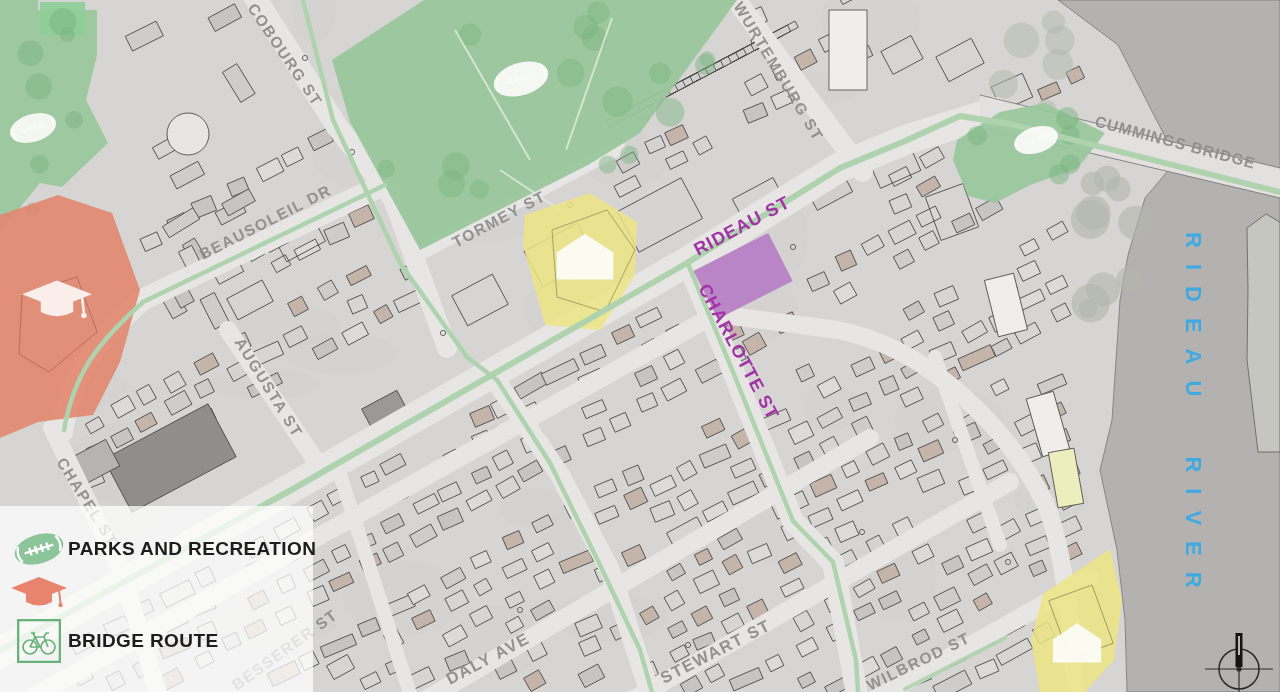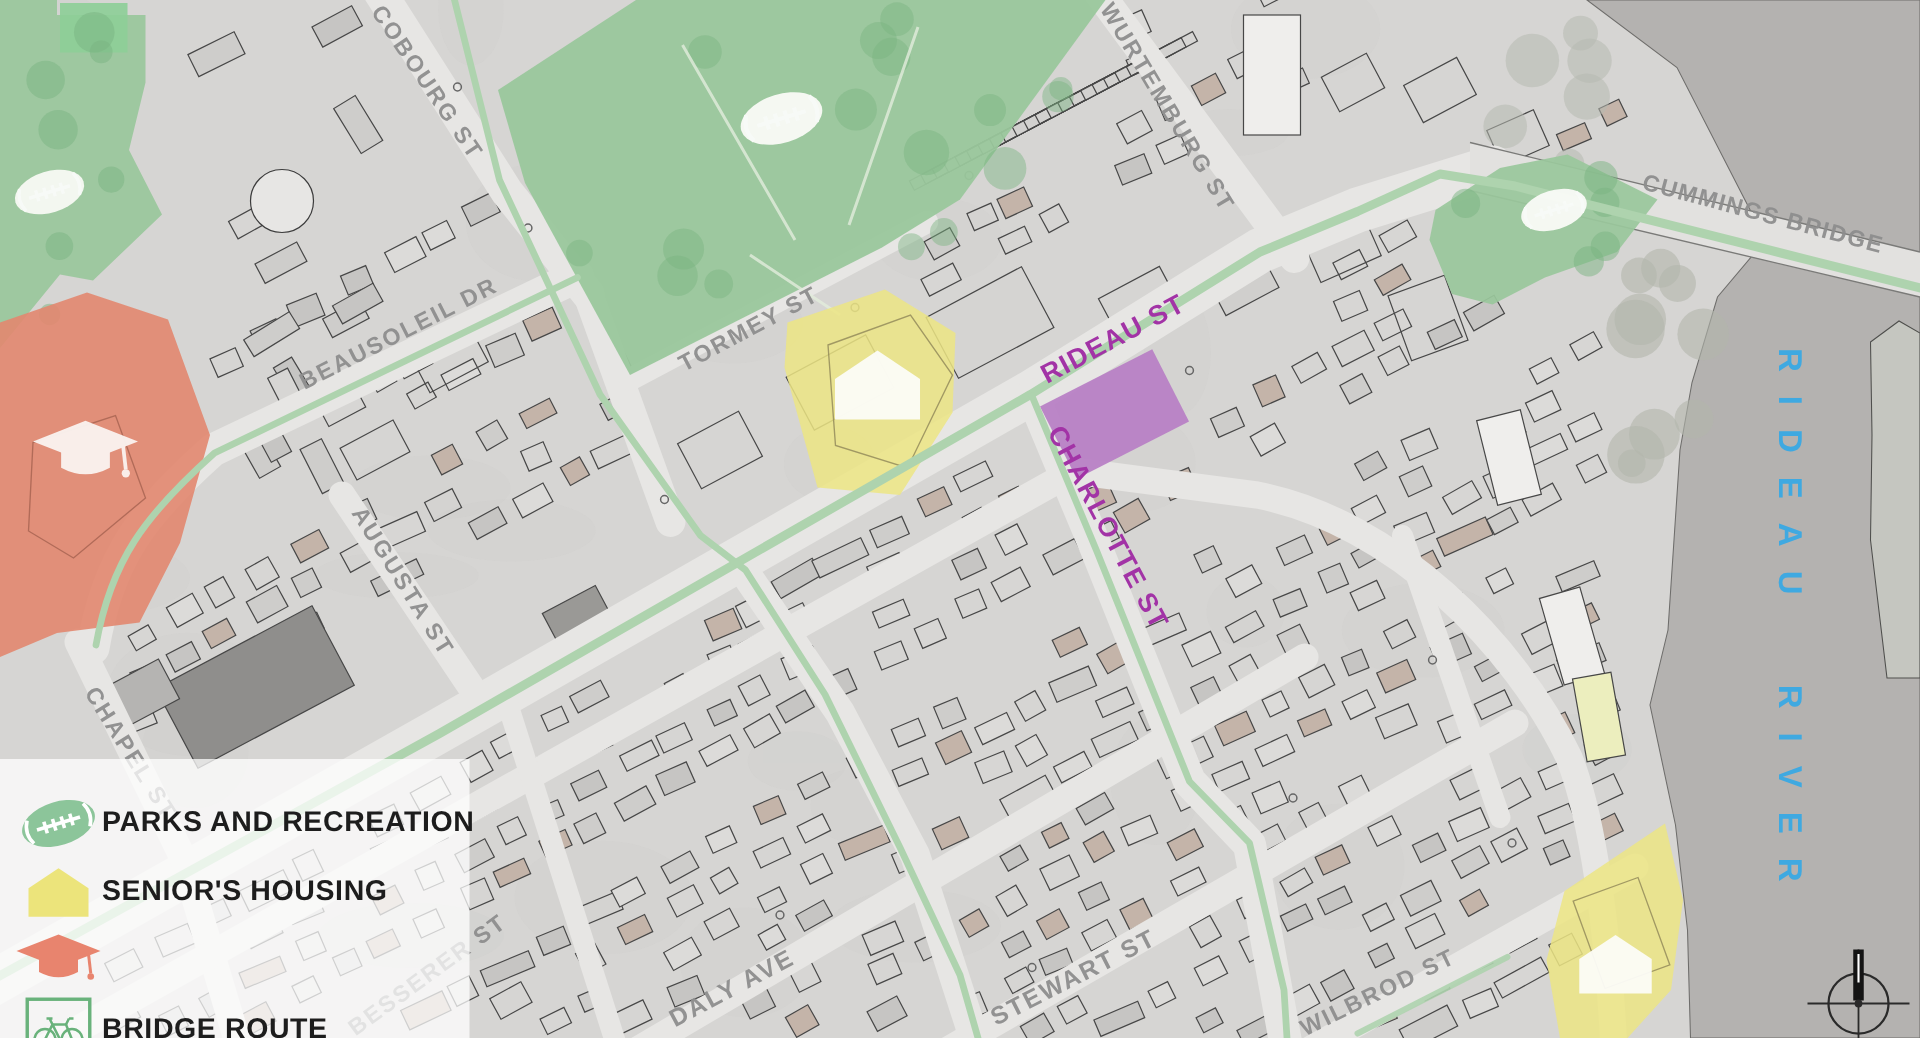--- a/index.html
+++ b/index.html
@@ -637,28 +637,20 @@
 
 <div class="legend" data-name="map-legend">
   <div class="lrow" data-name="legend-item-parks">
     <span class="licon" data-name="rugby-ball-icon">
       <svg width="56" height="40" viewBox="-28 -20 56 40" style="color:var(--legend_ball_green)">
             <use href="#ball-shape"></use>
           </svg>
     </span>
     <span class="llabel" data-name="legend-label">PARKS AND RECREATION</span>
   </div>
-  <div class="lrow" data-name="legend-item-seniors-housing">
-    <span class="licon" data-name="house-icon">
-      <svg width="50" height="40" viewBox="-25 -22 50 42" style="color:var(--legend_house_yellow)">
-            <use href="#house-shape"></use>
-          </svg>
-    </span>
-    <span class="llabel" data-name="legend-label">SENIOR'S HOUSING</span>
-  </div>
   <div class="lrow" data-name="legend-item-educational">
     <span class="licon" data-name="graduation-cap-icon">
       <svg width="58" height="42" viewBox="-29 -21 58 42" style="color:var(--legend_cap_red)">
             <use href="#cap-shape"></use>
           </svg>
     </span>
   </div>
   <div class="lrow" data-name="legend-item-cyclist-route">
     <span class="licon" data-name="bicycle-icon">
       <svg width="44" height="44" viewBox="-22 -22 44 44" style="color:var(--legend_bike_green)">

